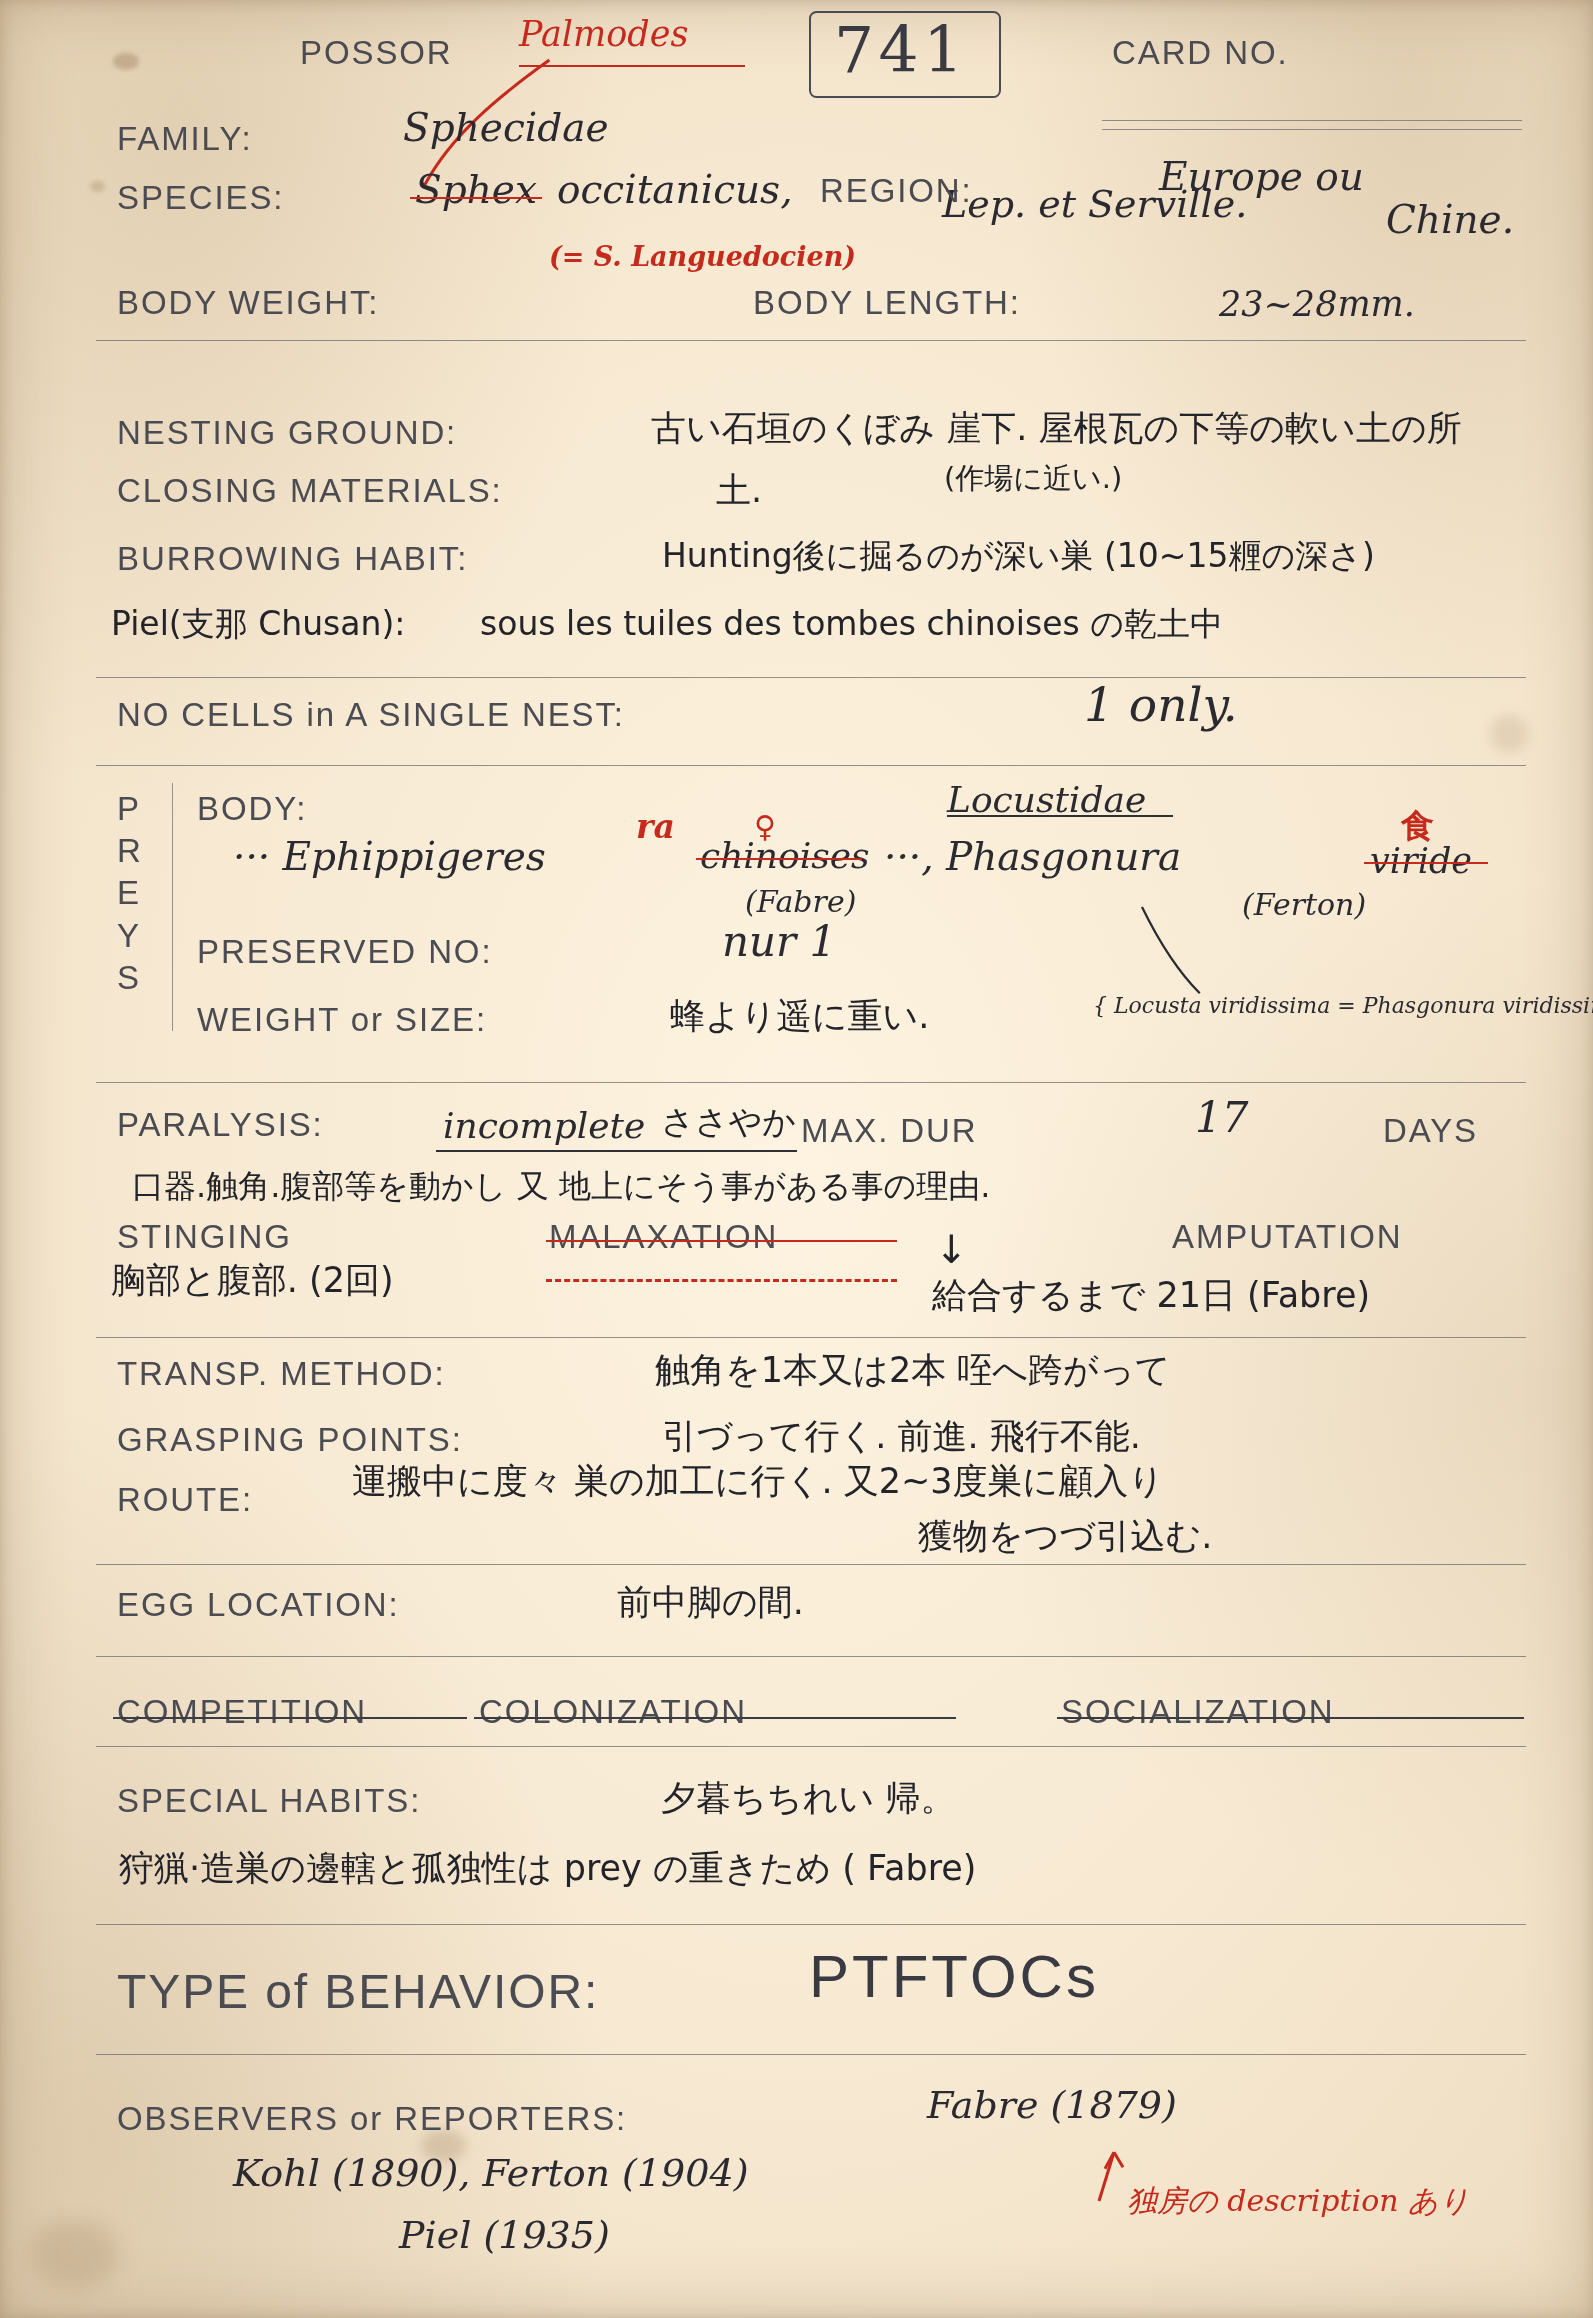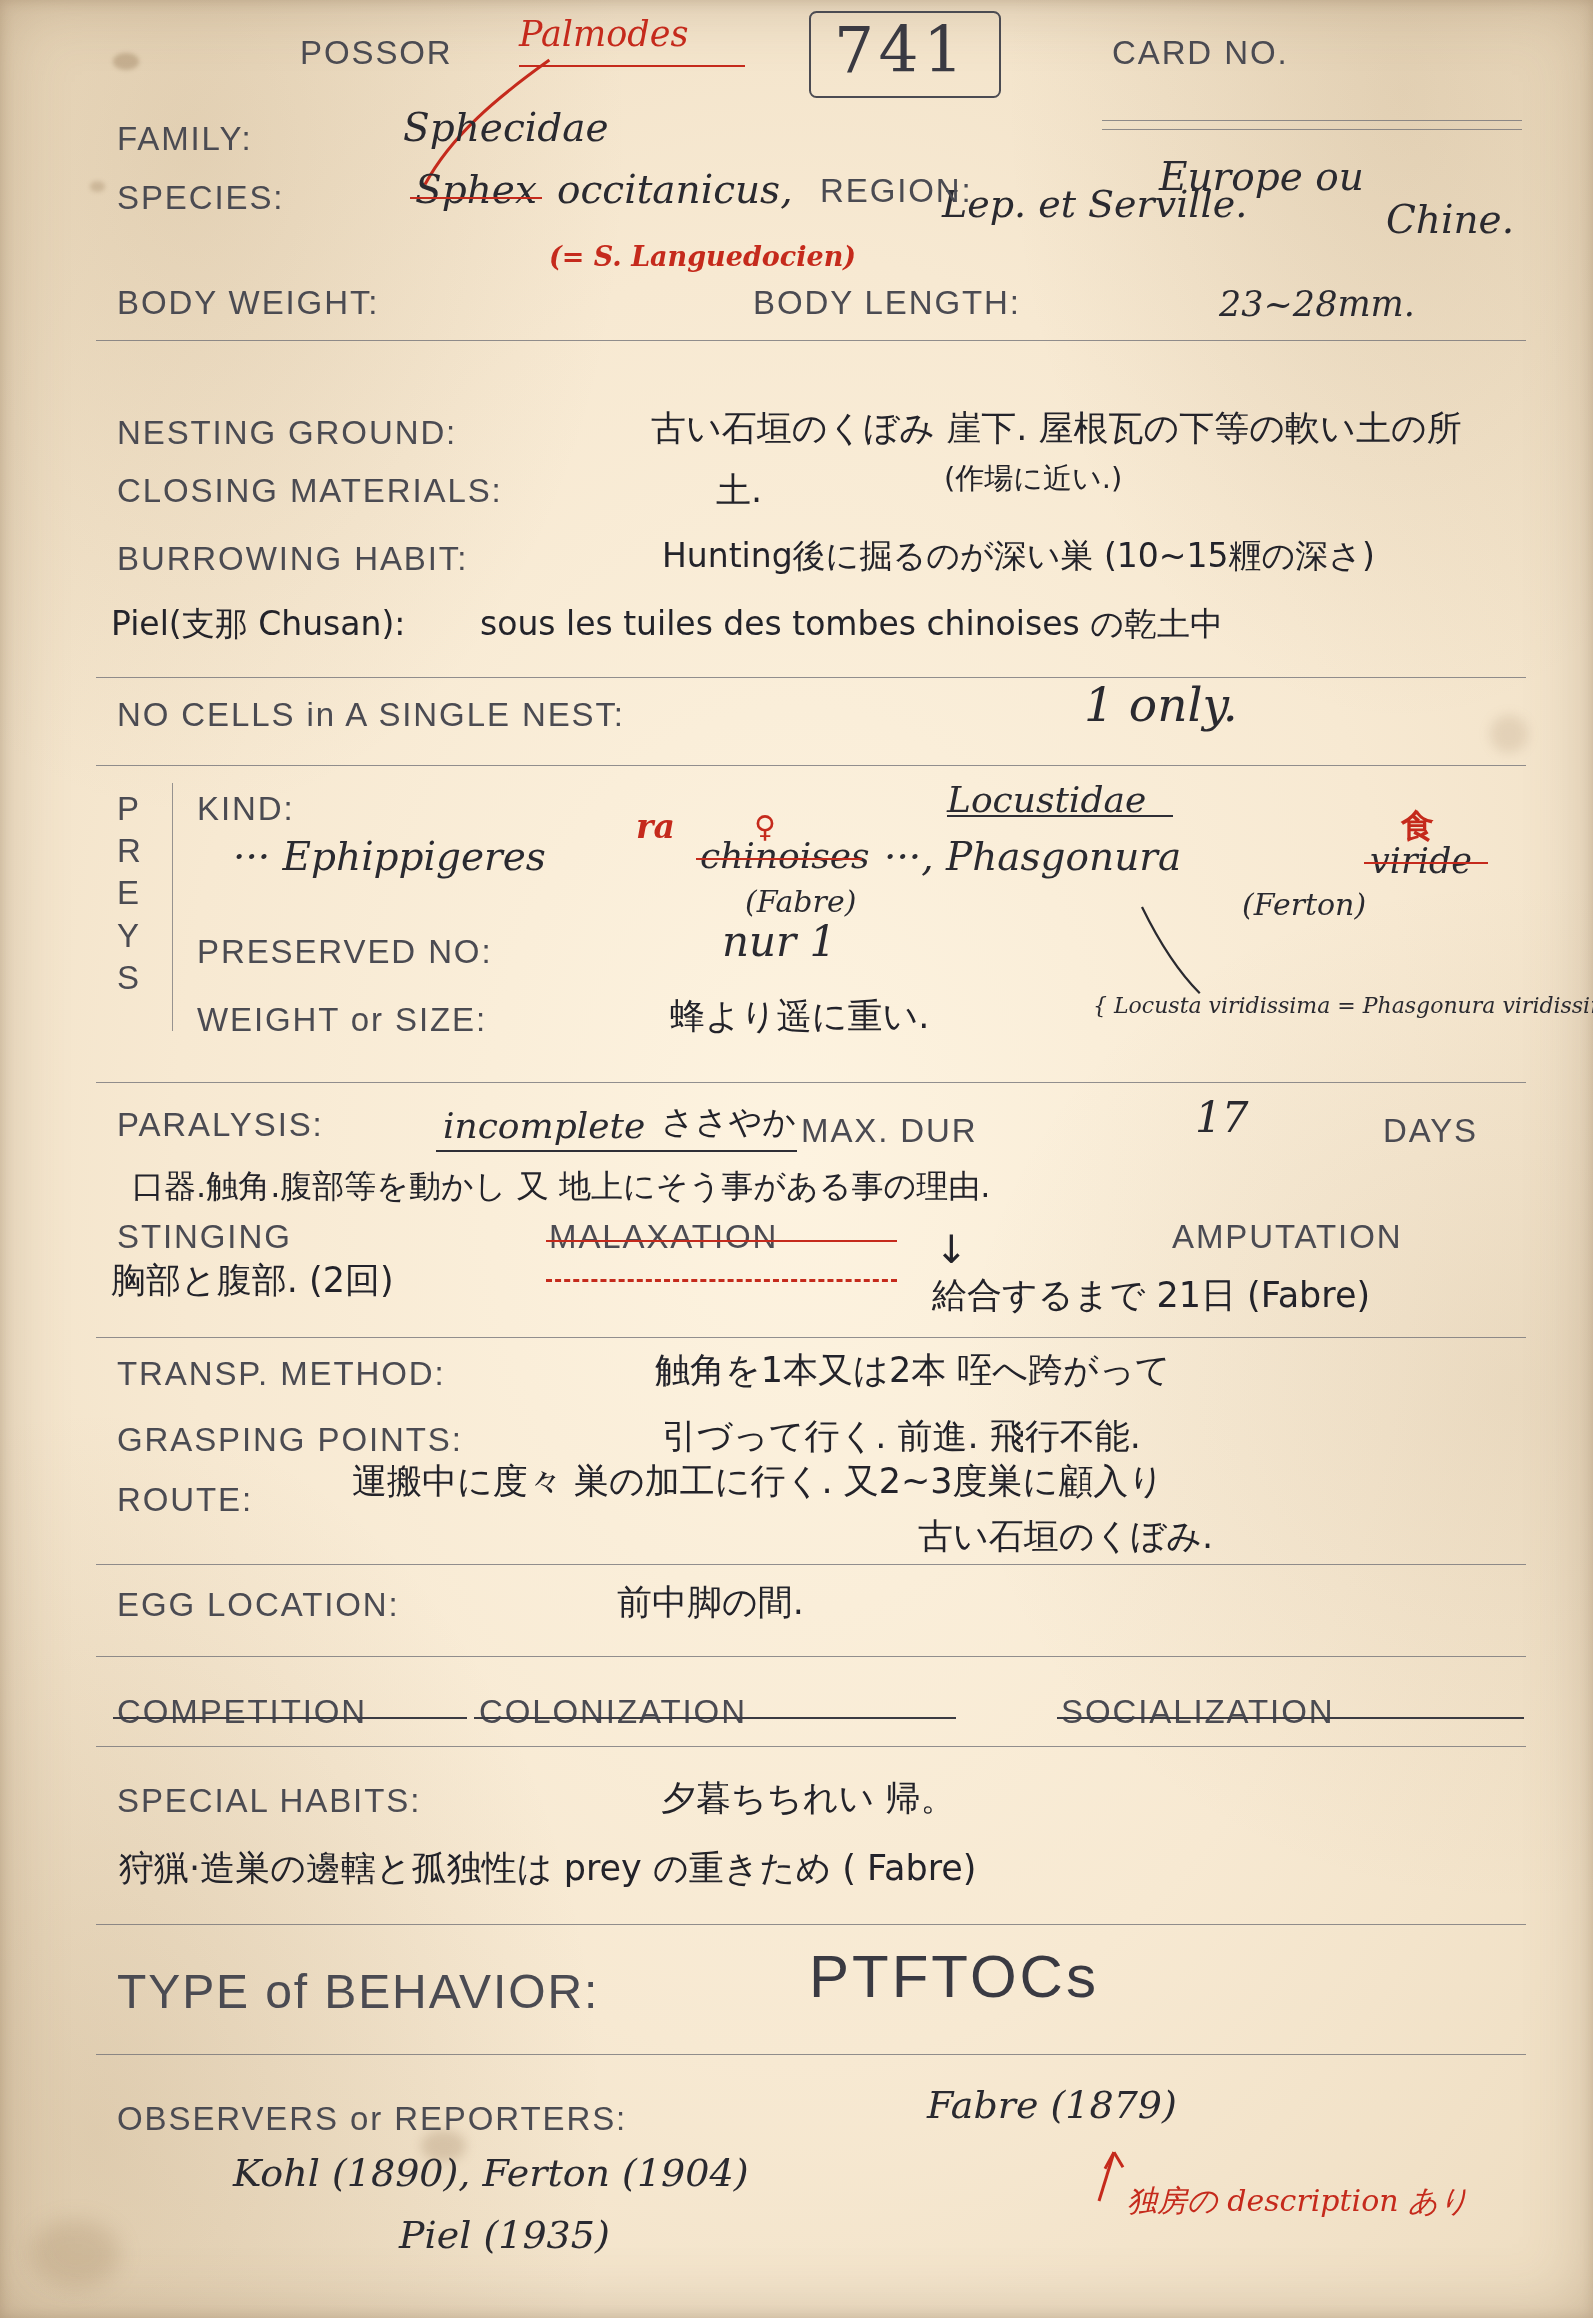--- a/index.html
+++ b/index.html
@@ -151,21 +151,21 @@
 
   <div class="rule" style="left:96px;top:765px;width:1430px;"></div>
 
   <div class="printed" style="left:117px;top:790px;font-size:33px;">P</div>
   <div class="printed" style="left:117px;top:832px;font-size:33px;">R</div>
   <div class="printed" style="left:117px;top:874px;font-size:33px;">E</div>
   <div class="printed" style="left:117px;top:917px;font-size:33px;">Y</div>
   <div class="printed" style="left:117px;top:959px;font-size:33px;">S</div>
   <div class="vrule" style="left:172px;top:783px;height:248px;"></div>
 
-  <div class="printed" style="left:197px;top:790px;font-size:33px;">KIND:</div>
+  <div class="printed" style="left:197px;top:790px;font-size:33px;">BODY:</div>
   <div class="hand" style="left:947px;top:779px;font-size:36px;">Locustidae</div>
   <div class="strike dark" style="left:947px;top:815px;width:226px;border-top-color:#2f2f36;"></div>
 
   <div class="hand" style="left:233px;top:834px;font-size:39px;">··· Ephippigeres</div>
   <div class="red" style="left:636px;top:807px;font-size:33px;font-weight:bold;">ra</div>
   <div class="red" style="left:754px;top:809px;font-size:30px;font-weight:bold;font-style:normal;">♀</div>
   <div class="hand" style="left:700px;top:835px;font-size:36px;">chinoises</div>
   <div class="strike" style="left:696px;top:858px;width:166px;"></div>
   <div class="hand" style="left:745px;top:884px;font-size:30px;">(Fabre)</div>
 
@@ -211,21 +211,21 @@
   <div class="rule" style="left:96px;top:1337px;width:1430px;"></div>
 
   <div class="printed" style="left:117px;top:1355px;font-size:33px;">TRANSP. METHOD:</div>
   <div class="handjp" style="left:655px;top:1347px;font-size:35px;">触角を1本又は2本 咥へ跨がって</div>
 
   <div class="printed" style="left:117px;top:1421px;font-size:33px;">GRASPING POINTS:</div>
   <div class="handjp" style="left:662px;top:1413px;font-size:35px;">引づって行く. 前進. 飛行不能.</div>
 
   <div class="printed" style="left:117px;top:1481px;font-size:33px;">ROUTE:</div>
   <div class="handjp" style="left:352px;top:1458px;font-size:35px;">運搬中に度々 巣の加工に行く. 又2~3度巣に顧入り</div>
-  <div class="handjp" style="left:918px;top:1513px;font-size:35px;">古い石垣のくぼみ.</div>
+  <div class="handjp" style="left:918px;top:1513px;font-size:35px;">獲物をつづ引込む.</div>
 
   <div class="rule" style="left:96px;top:1564px;width:1430px;"></div>
 
   <div class="printed" style="left:117px;top:1586px;font-size:33px;">EGG LOCATION:</div>
   <div class="handjp" style="left:617px;top:1579px;font-size:35px;text-align:center;">前中脚の間.</div>
 
   <div class="rule" style="left:96px;top:1656px;width:1430px;"></div>
 
   <div class="printed" style="left:117px;top:1693px;font-size:33px;">COMPETITION</div>
   <div class="strike dark" style="left:113px;top:1717px;width:354px;"></div>

